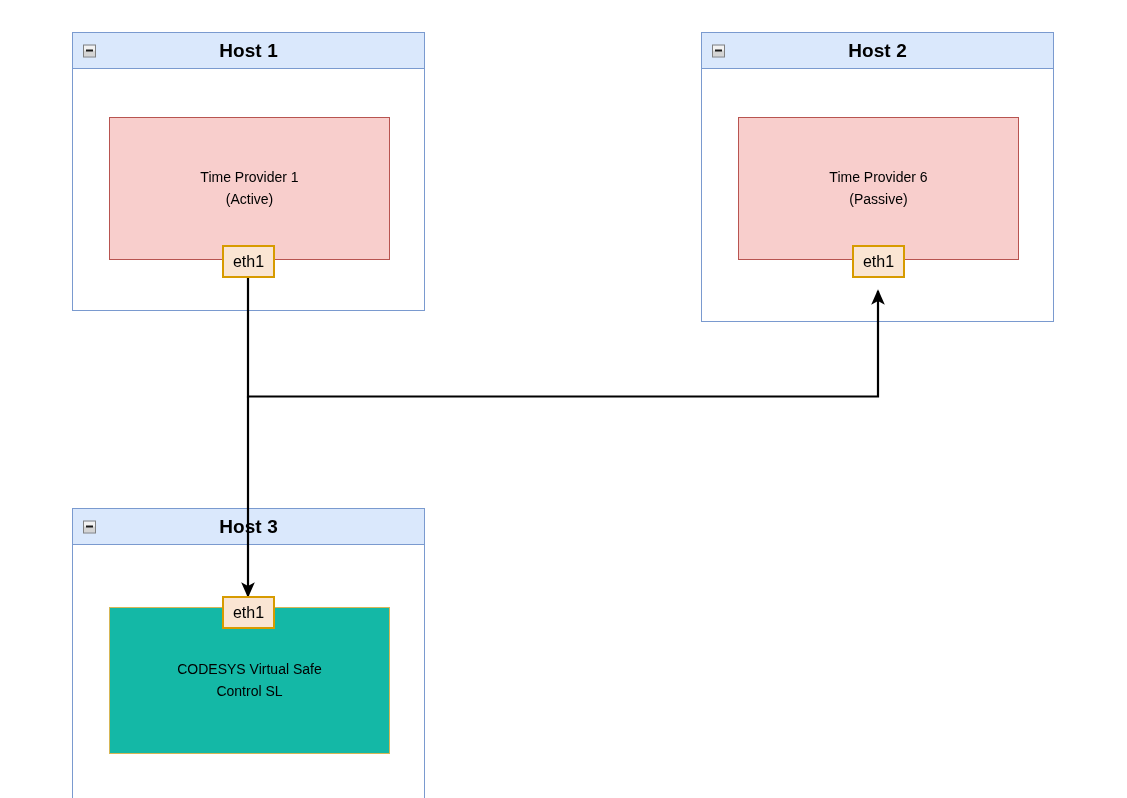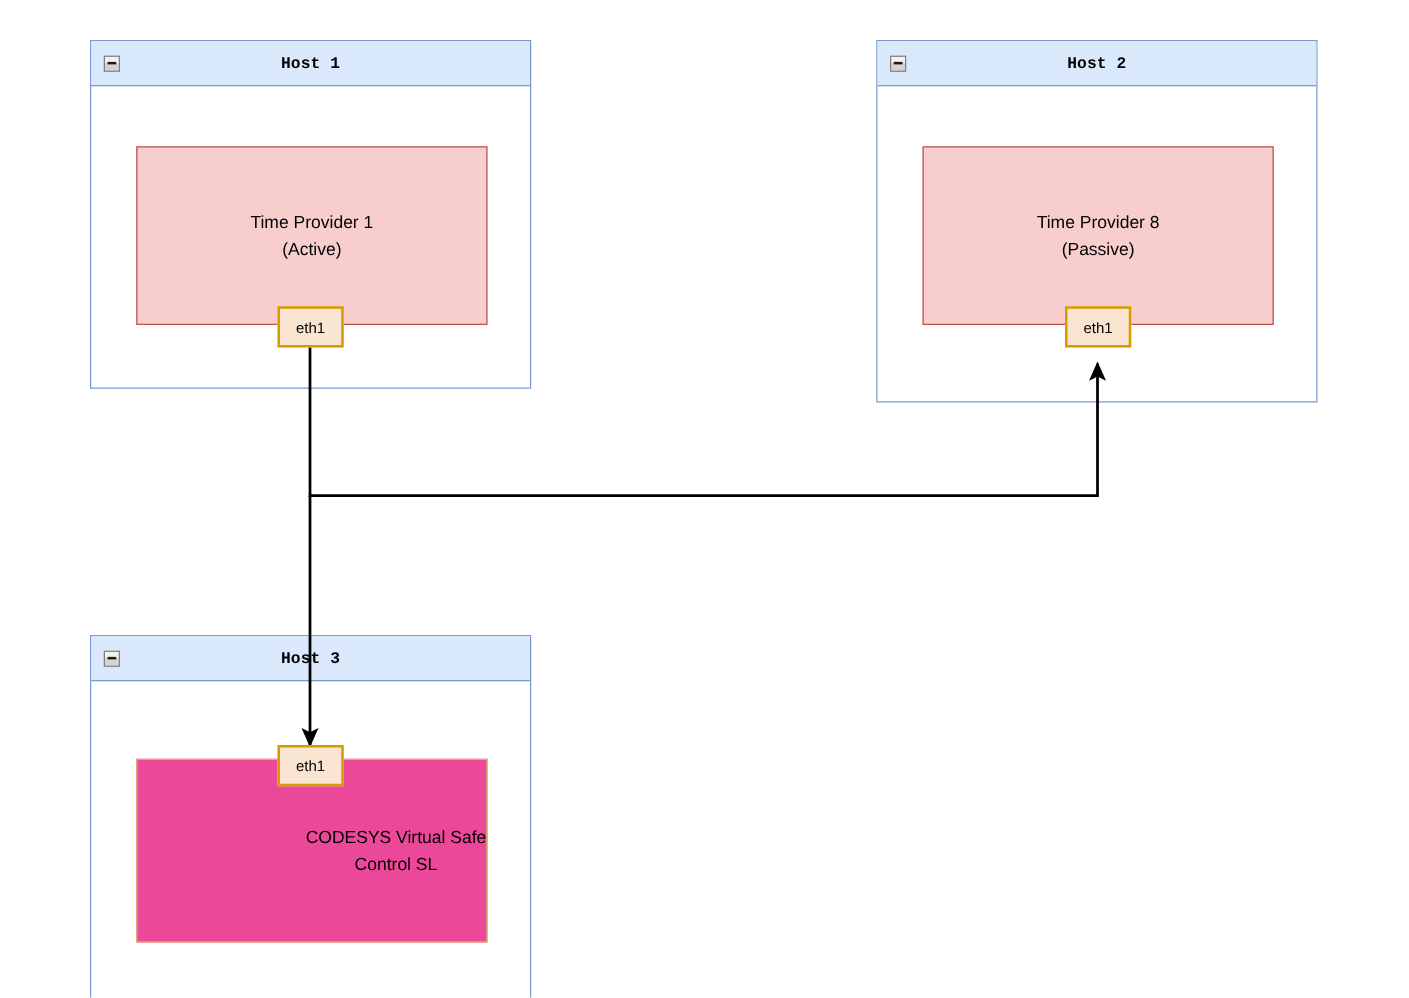--- a/index.html
+++ b/index.html
@@ -33,26 +33,25 @@
     right: 0;
     height: 36px;
     box-sizing: border-box;
     background: #dae8fc;
     border-bottom: 1px solid #7a9acf;
     display: flex;
     align-items: center;
     justify-content: center;
   }
   .host-title {
-    font-size: 13px;
+    font-size: 19px;
     font-weight: bold;
     color: #000000;
     letter-spacing: 0.1px;
     line-height: 1;
-    font-family: Liberation Mono, monospace;
   }
   .collapse-icon {
     position: absolute;
     left: 10px;
     top: 50%;
     transform: translateY(-50%);
     width: 13px;
     height: 13px;
     box-sizing: border-box;
     border: 1px solid #808080;
@@ -74,42 +73,41 @@
     display: flex;
     align-items: center;
     justify-content: center;
     text-align: center;
   }
   .inner-box.provider {
     background: #f8cecc;
     border: 1px solid #b85450;
   }
   .inner-box.plc {
-    background: #ec4899;
+    background: #14b8a6;
     border: 1px solid #d6b656;
-    justify-content: flex-end;
   }
   .inner-label {
     font-size: 14px;
     color: #000000;
     line-height: 1.55;
     white-space: pre-line;
   }
   .eth-badge {
     position: absolute;
     box-sizing: border-box;
     background: #fae5d3;
     border: 2px solid #d79b00;
     display: flex;
     align-items: center;
     justify-content: center;
     z-index: 6;
   }
   .eth-label {
-    font-size: 12px;
+    font-size: 16px;
     color: #000000;
     line-height: 1;
   }
   svg.links {
     position: absolute;
     left: 0;
     top: 0;
     width: 1127px;
     height: 798px;
     pointer-events: none;
@@ -150,21 +148,21 @@
   <div class="eth-badge" style="left:222px; top:245px; width:53px; height:33px;">
     <span class="eth-label">eth1</span>
   </div>
 
   <div class="host" style="left:701px; top:32px; width:353px; height:290px;">
     <div class="host-header">
       <span class="collapse-icon"></span>
       <span class="host-title">Host 2</span>
     </div>
     <div class="inner-box provider" style="left:36px; top:84px; width:281px; height:143px;">
-      <span class="inner-label">Time Provider 8
+      <span class="inner-label">Time Provider 6
 (Passive)</span>
     </div>
   </div>
   <div class="eth-badge" style="left:852px; top:245px; width:53px; height:33px;">
     <span class="eth-label">eth1</span>
   </div>
 
   <div class="host" style="left:72px; top:508px; width:353px; height:333px;">
     <div class="host-header">
       <span class="collapse-icon"></span>

